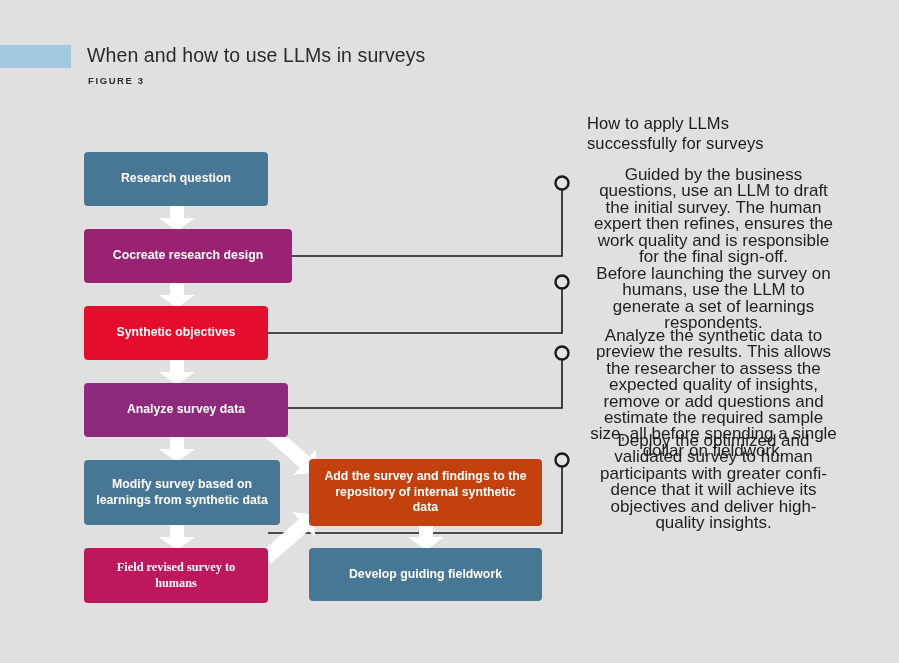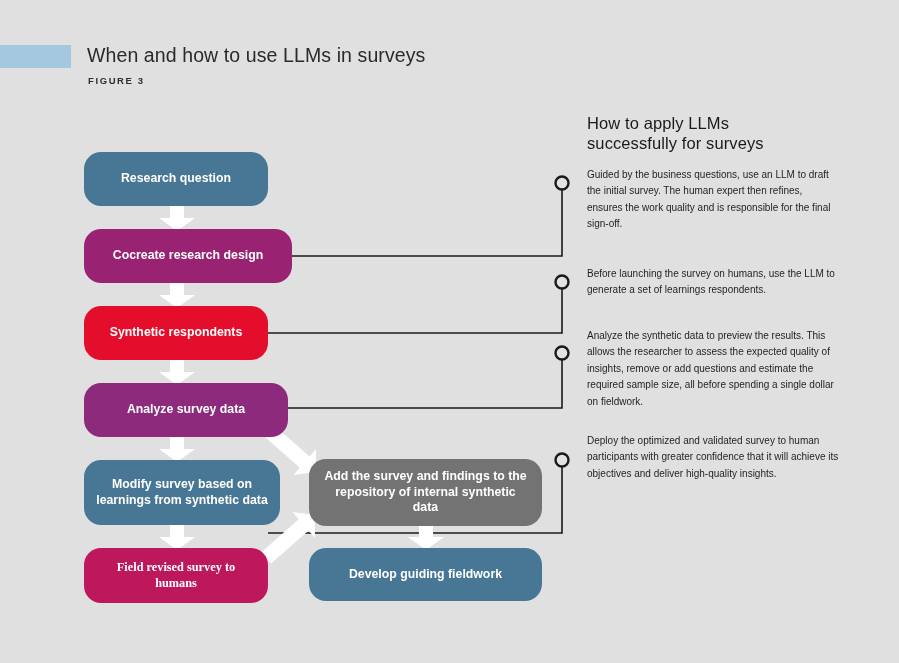--- a/index.html
+++ b/index.html
@@ -18,34 +18,34 @@
     position:absolute;left:87px;top:44px;margin:0;
     font-size:19.5px;font-weight:400;color:#2a2a2a;letter-spacing:.1px;
   }
   .figure-label{
     position:absolute;left:88px;top:75px;
     font-size:9.5px;font-weight:700;color:#2e2e2e;letter-spacing:1.6px;
   }
   .flow-svg{position:absolute;left:0;top:0;}
   .box{
     position:absolute;
-    border-radius:17px;
+    border-radius:4px;
     display:flex;align-items:center;justify-content:center;
     text-align:center;
     color:#ffffff;font-weight:700;font-size:12.3px;line-height:1.3;
     padding:0 12px;box-sizing:border-box;
   }
   .sidebar-heading{
     position:absolute;left:587px;top:113px;width:215px;margin:0;
     font-size:16.5px;font-weight:400;color:#1a1a1a;line-height:1.22;
     letter-spacing:.1px;
   }
   .sidebar-para{
     position:absolute;left:587px;width:253px;margin:0;
-    font-size:10px;color:#1f1f1f;line-height:16.4px;
+    font-size:17px;color:#1f1f1f;line-height:16.4px;text-align:center;
   }
   .p1{top:167px;}
   .p2{top:266px;}
   .p3{top:328px;}
   .p4{top:433px;}
 </style>
 </head>
 <body>
 
 <div class="canvas">
@@ -75,29 +75,29 @@
 
     <polygon points="272,423.4 309.7,456.5 315.9,449.3 316,472 293.5,474.9 299.8,467.7 262.1,434.6" fill="#ffffff"></polygon>
 
     <polygon points="261,552.4 298.8,519.3 292.5,512.1 315,515 314.9,537.7 308.7,530.5 271,563.6" fill="#ffffff"></polygon>
   </svg>
 
   <div class="box" style="left: 84px; top: 152px; width: 184px; height: 54px; background-color: rgb(72, 118, 149);">Research question</div>
 
   <div class="box" style="left: 84px; top: 229px; width: 208px; height: 54px; background-color: rgb(153, 34, 114);">Cocreate research design</div>
 
-  <div class="box" style="left: 84px; top: 306px; width: 184px; height: 54px; background-color: rgb(228, 14, 44);">Synthetic respondents</div>
+  <div class="box" style="left: 84px; top: 306px; width: 184px; height: 54px; background-color: rgb(228, 14, 44);">Synthetic objectives</div>
 
   <div class="box" style="left: 84px; top: 383px; width: 204px; height: 54px; background-color: rgb(141, 42, 124);">Analyze survey data</div>
 
   <div class="box" style="left: 84px; top: 460px; width: 196px; height: 65px; background-color: rgb(72, 118, 149);">Modify survey based on learnings from synthetic data</div>
 
   <div class="box" style="left: 84px; top: 548px; width: 184px; height: 55px; background-color: #be185d; font-family: Liberation Serif, serif;">Field revised survey to humans</div>
 
-  <div class="box" style="left: 309px; top: 459px; width: 233px; height: 67px; background-color: #737373; text-align: center;">Add the survey and findings to the repository of internal synthetic data</div>
+  <div class="box" style="left: 309px; top: 459px; width: 233px; height: 67px; background-color: #c2410c; text-align: center;">Add the survey and findings to the repository of internal synthetic data</div>
 
   <div class="box" style="left: 309px; top: 548px; width: 233px; height: 53px; background-color: rgb(72, 118, 149);">Develop guiding fieldwork</div>
 
   <h2 class="sidebar-heading">How to apply LLMs successfully for surveys</h2>
   <p class="sidebar-para p1">Guided by the business questions, use an LLM to draft the initial survey. The human expert then refines, ensures the work quality and is responsible for the final sign-off.</p>
   <p class="sidebar-para p2">Before launching the survey on humans, use the LLM to generate a set of learnings respondents.</p>
   <p class="sidebar-para p3">Analyze the synthetic data to preview the results. This allows the researcher to assess the expected quality of insights, remove or add questions and estimate the required sample size, all before spending a single dollar on fieldwork.</p>
   <p class="sidebar-para p4">Deploy the optimized and validated survey to human participants with greater confi­dence that it will achieve its objectives and deliver high-quality insights.</p>
 
 </div>

